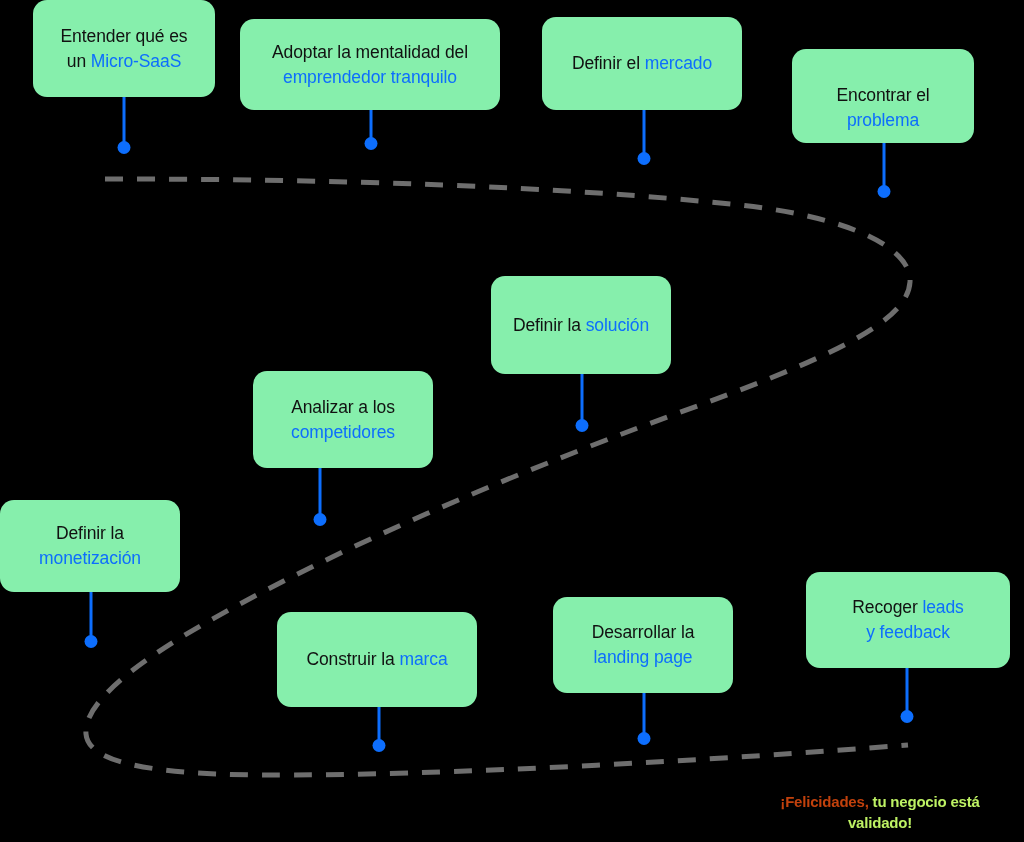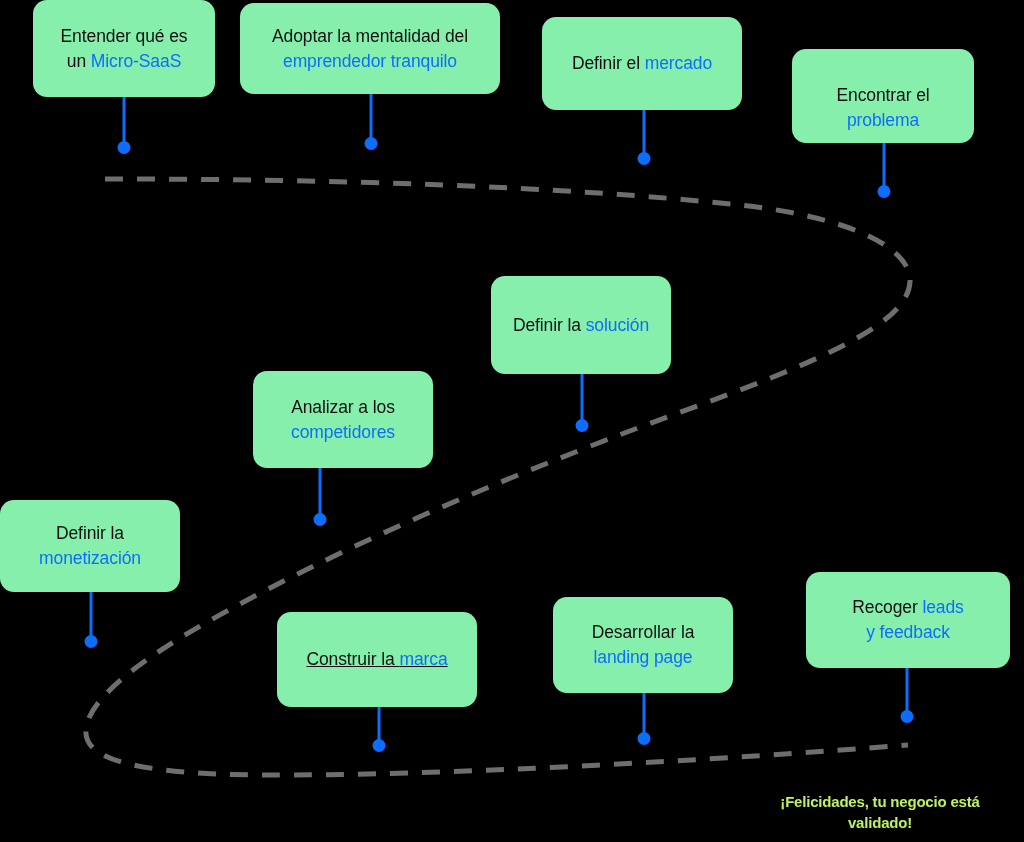--- a/index.html
+++ b/index.html
@@ -72,21 +72,21 @@
     bottom: 8px;
     width: 260px;
     text-align: center;
     font-size: 15px;
     font-weight: bold;
     line-height: 1.45;
     letter-spacing: -0.2px;
     z-index: 6;
   }
   #footer-message .white {
-    color: #bef264;
+    color: #c2410c;
   }
   #footer-message .green {
     color: #bef264;
   }
 </style>
 </head>
 <body>
 
 <div id="stage">
 
@@ -105,21 +105,21 @@
     <div>
       <span>Entender qué es</span><br>
       <span>un </span><span class="hl">Micro-SaaS</span>
     </div>
   </div>
   <div class="pin" style="left:117px; top:97px; width:13px; height:57px;">
     <span class="stem" style="height:51px;"></span>
     <span class="knob"></span>
   </div>
 
-  <div class="card" style="left:240px; top:3px; width:260px; height:91px;">
+  <div class="card" style="left:240px; top:19px; width:260px; height:91px;">
     <div>
       <span>Adoptar la mentalidad del</span><br>
       <span></span><span class="hl">emprendedor tranquilo</span>
     </div>
   </div>
   <div class="pin" style="left:364px; top:94px; width:13px; height:56px;">
     <span class="stem" style="height:50px;"></span>
     <span class="knob"></span>
   </div>
 
@@ -169,21 +169,21 @@
     <div>
       <span>Definir la</span><br>
       <span class="hl">monetización</span>
     </div>
   </div>
   <div class="pin" style="left:84px; top:592px; width:13px; height:56px;">
     <span class="stem" style="height:50px;"></span>
     <span class="knob"></span>
   </div>
 
-  <div class="card" style="left:277px; top:612px; width:200px; height:95px;text-decoration:underline;">
+  <div class="card" style="left:277px; top:612px; width:200px; height:95px;">
     <div>
       <span>Construir la </span><span class="hl">marca</span>
     </div>
   </div>
   <div class="pin" style="left:372px; top:707px; width:13px; height:45px;">
     <span class="stem" style="height:39px;"></span>
     <span class="knob"></span>
   </div>
 
   <div class="card" style="left:553px; top:597px; width:180px; height:96px;">

